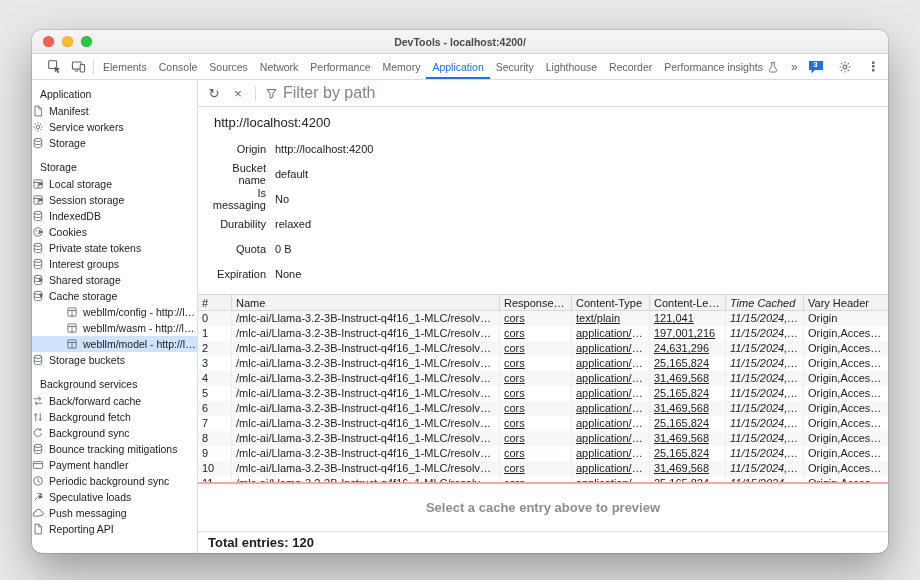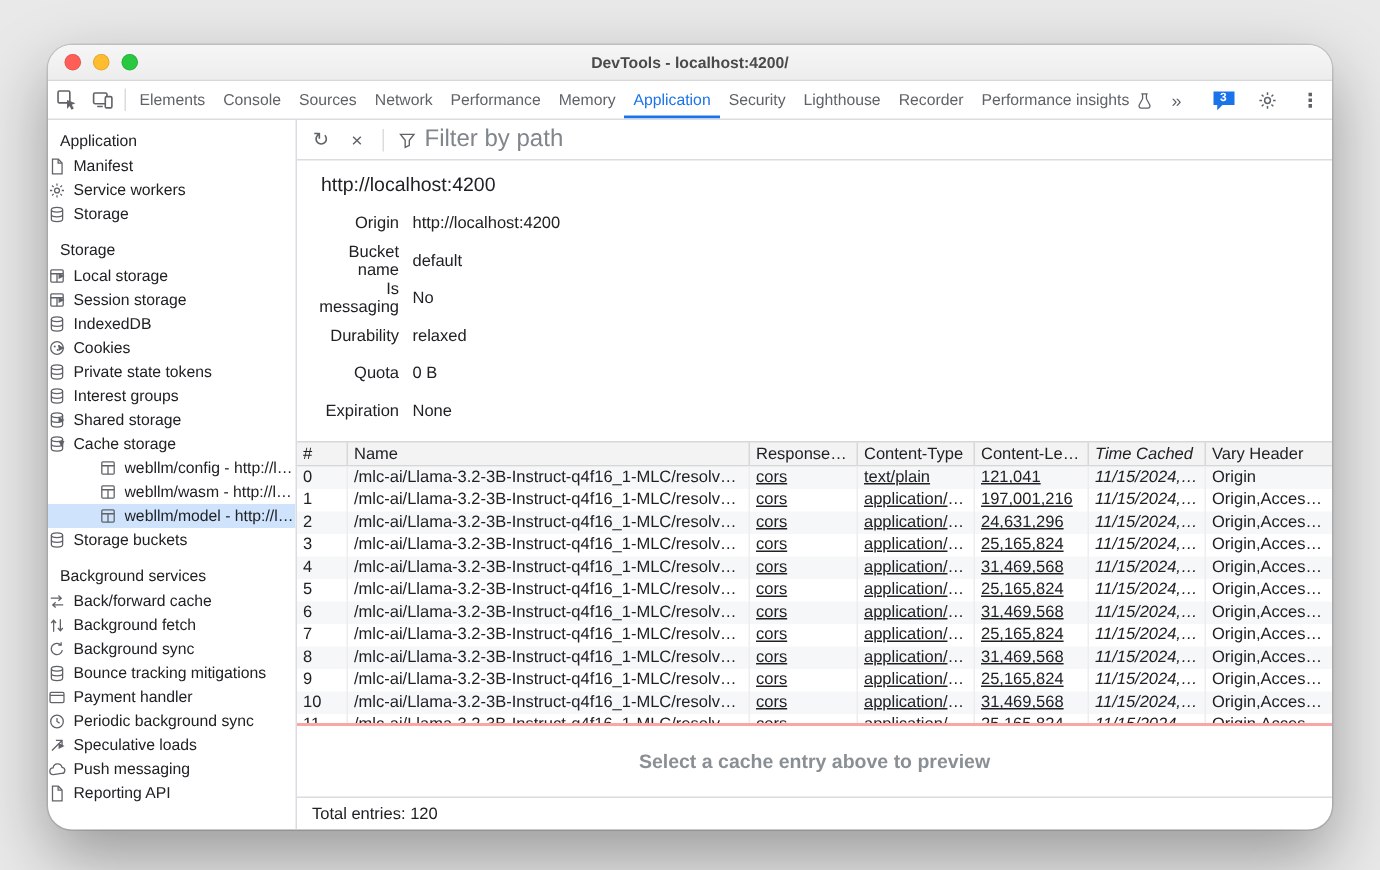--- a/index.html
+++ b/index.html
@@ -1,33 +1,33 @@
 <!DOCTYPE html>
 <html><head>
 <meta charset="utf-8">
 <style>
   * { margin:0; padding:0; box-sizing:border-box; }
   html,body { width:920px; height:580px; overflow:hidden; }
   body { background:#e9e9e9; font-family:"Liberation Sans","DejaVu Sans",sans-serif; color:#202124; }
 
-  .window { width:856px; height:523px; margin:30px auto 0; background:#fff; border-radius:16px;
+  .window { width:856px; height:523px; margin:30px auto 0; background:#fff; border-radius:10px;
             box-shadow:0 18px 45px rgba(0,0,0,.35), 0 0 0 1px rgba(0,0,0,.12); overflow:hidden;
             display:flex; flex-direction:column; }
 
   
   .titlebar { height:24px; flex:0 0 auto; background:linear-gradient(#f6f6f6,#ededed); border-bottom:1px solid #d8d8d8;
               display:flex; align-items:center; position:relative; }
   .traffic { display:flex; gap:8px; margin-left:11px; z-index:2; }
   .light { width:11px; height:11px; border-radius:50%; box-shadow:inset 0 0 0 .5px rgba(0,0,0,.15); }
   .light.red{background:#ff5f57}.light.yellow{background:#febc2e}.light.green{background:#28c840}
   .win-title { position:absolute; left:0; right:0; text-align:center; font-size:10.5px; font-weight:bold; color:#4a4a4a; }
 
   
   .tabbar { height:26px; flex:0 0 auto; background:#fff; border-bottom:1px solid #dadce0; display:flex; align-items:center;
-            font-size:10.5px; color:#5f6368; padding:0 6px 0 0; }
+            font-size:10.5px; color:#5f6368; padding:0 6px 0 10px; }
   .icon-btn { width:24px; height:22px; display:flex; align-items:center; justify-content:center; border-radius:4px; flex:0 0 auto; }
   .vsep { width:1px; height:15px; background:#dcdcdc; margin:0 3px; flex:0 0 auto; }
   .tabs { display:flex; align-items:center; height:100%; flex:0 1 auto; min-width:0; overflow:hidden; }
   .tab { padding:0 6px; height:100%; display:flex; align-items:center; gap:4px; white-space:nowrap; overflow:hidden; flex:0 1 auto; min-width:0; }
   .tab.active { color:#1a73e8; box-shadow:inset 0 -2px 0 #1a73e8; flex-shrink:0; }
   .more-tabs { font-size:12px; padding:0 6px; flex:0 0 auto; }
   .tb-right { margin-left:auto; display:flex; align-items:center; gap:8px; flex:0 0 auto; }
   .bubble-badge { position:relative; width:17px; height:14px; display:inline-block; }
   .bubble-num { position:absolute; top:0.5px; left:0; width:15px; text-align:center; font-size:8px; font-weight:bold; color:#fff; }
   .kebab { font-size:13px; font-weight:bold; padding:0 2px; }
@@ -75,21 +75,21 @@
   .c-name { flex:1 1 auto; min-width:0; }
   .c-rt { width:72px; }
   .c-ct { width:78px; }
   .c-cl { width:76px; }
   .c-tc { width:78px;font-style:italic; }
   .c-vh { width:84px; border-right:none !important; }
   .row .c-rt, .row .c-ct, .row .c-cl { text-align:left;text-decoration:underline; }
 
   .preview { flex:1; border-top:2px solid #fca5a5; display:flex; align-items:center; justify-content:center; min-height:0; }
   .preview-text { font-size:13px; font-weight:bold; color:#8a8f94; }
-  .statusbar { height:22px; flex:0 0 auto; border-top:1px solid #dadce0; display:flex; align-items:center; padding-left:10px; font-size:11px; color:#202124; }
+  .statusbar { height:22px; flex:0 0 auto; border-top:1px solid #dadce0; display:flex; align-items:center; padding-left:10px; font-size:13px; color:#202124;font-weight:bold; }
 </style>
 </head>
 <body>
 
 <svg width="0" height="0" style="position:absolute">
   <symbol id="i-doc" viewBox="0 0 16 16">
       <path d="M4 1.5h5.2L12.5 5v9.5H4z" fill="none" stroke="currentColor"></path>
       <path d="M9 1.8V5h3.3" fill="none" stroke="currentColor"></path>
     </symbol>
   <symbol id="i-db" viewBox="0 0 16 16">

